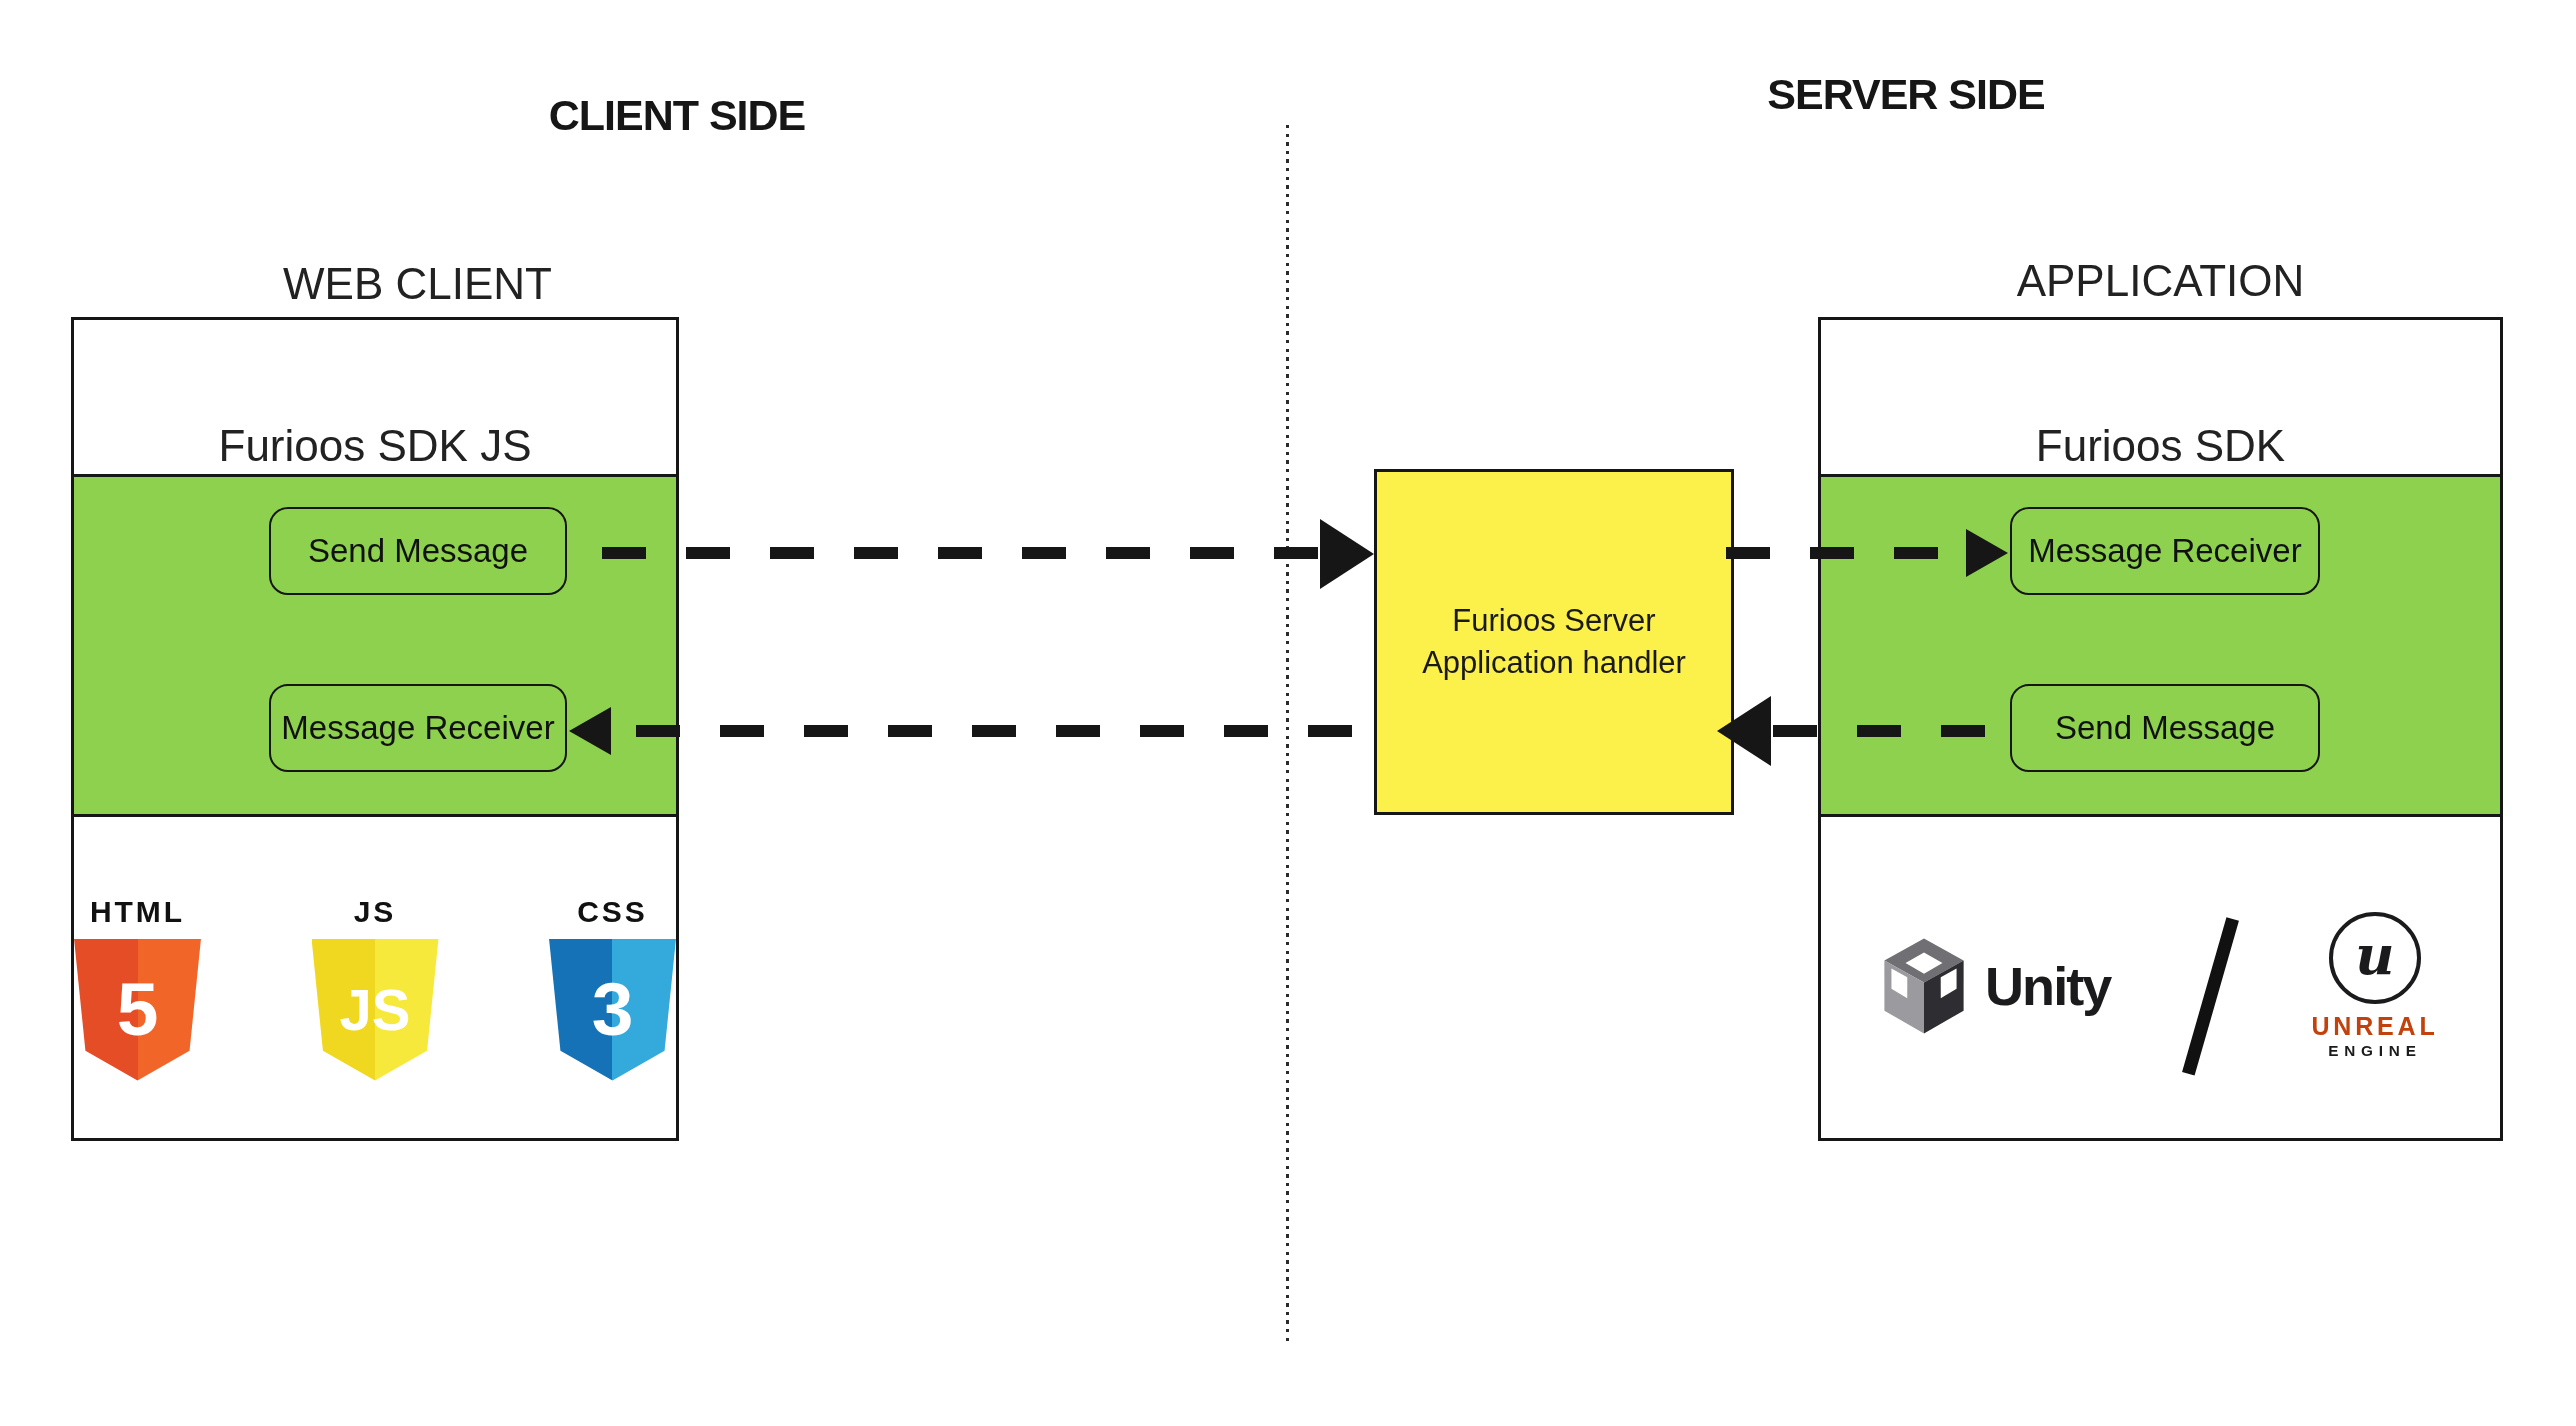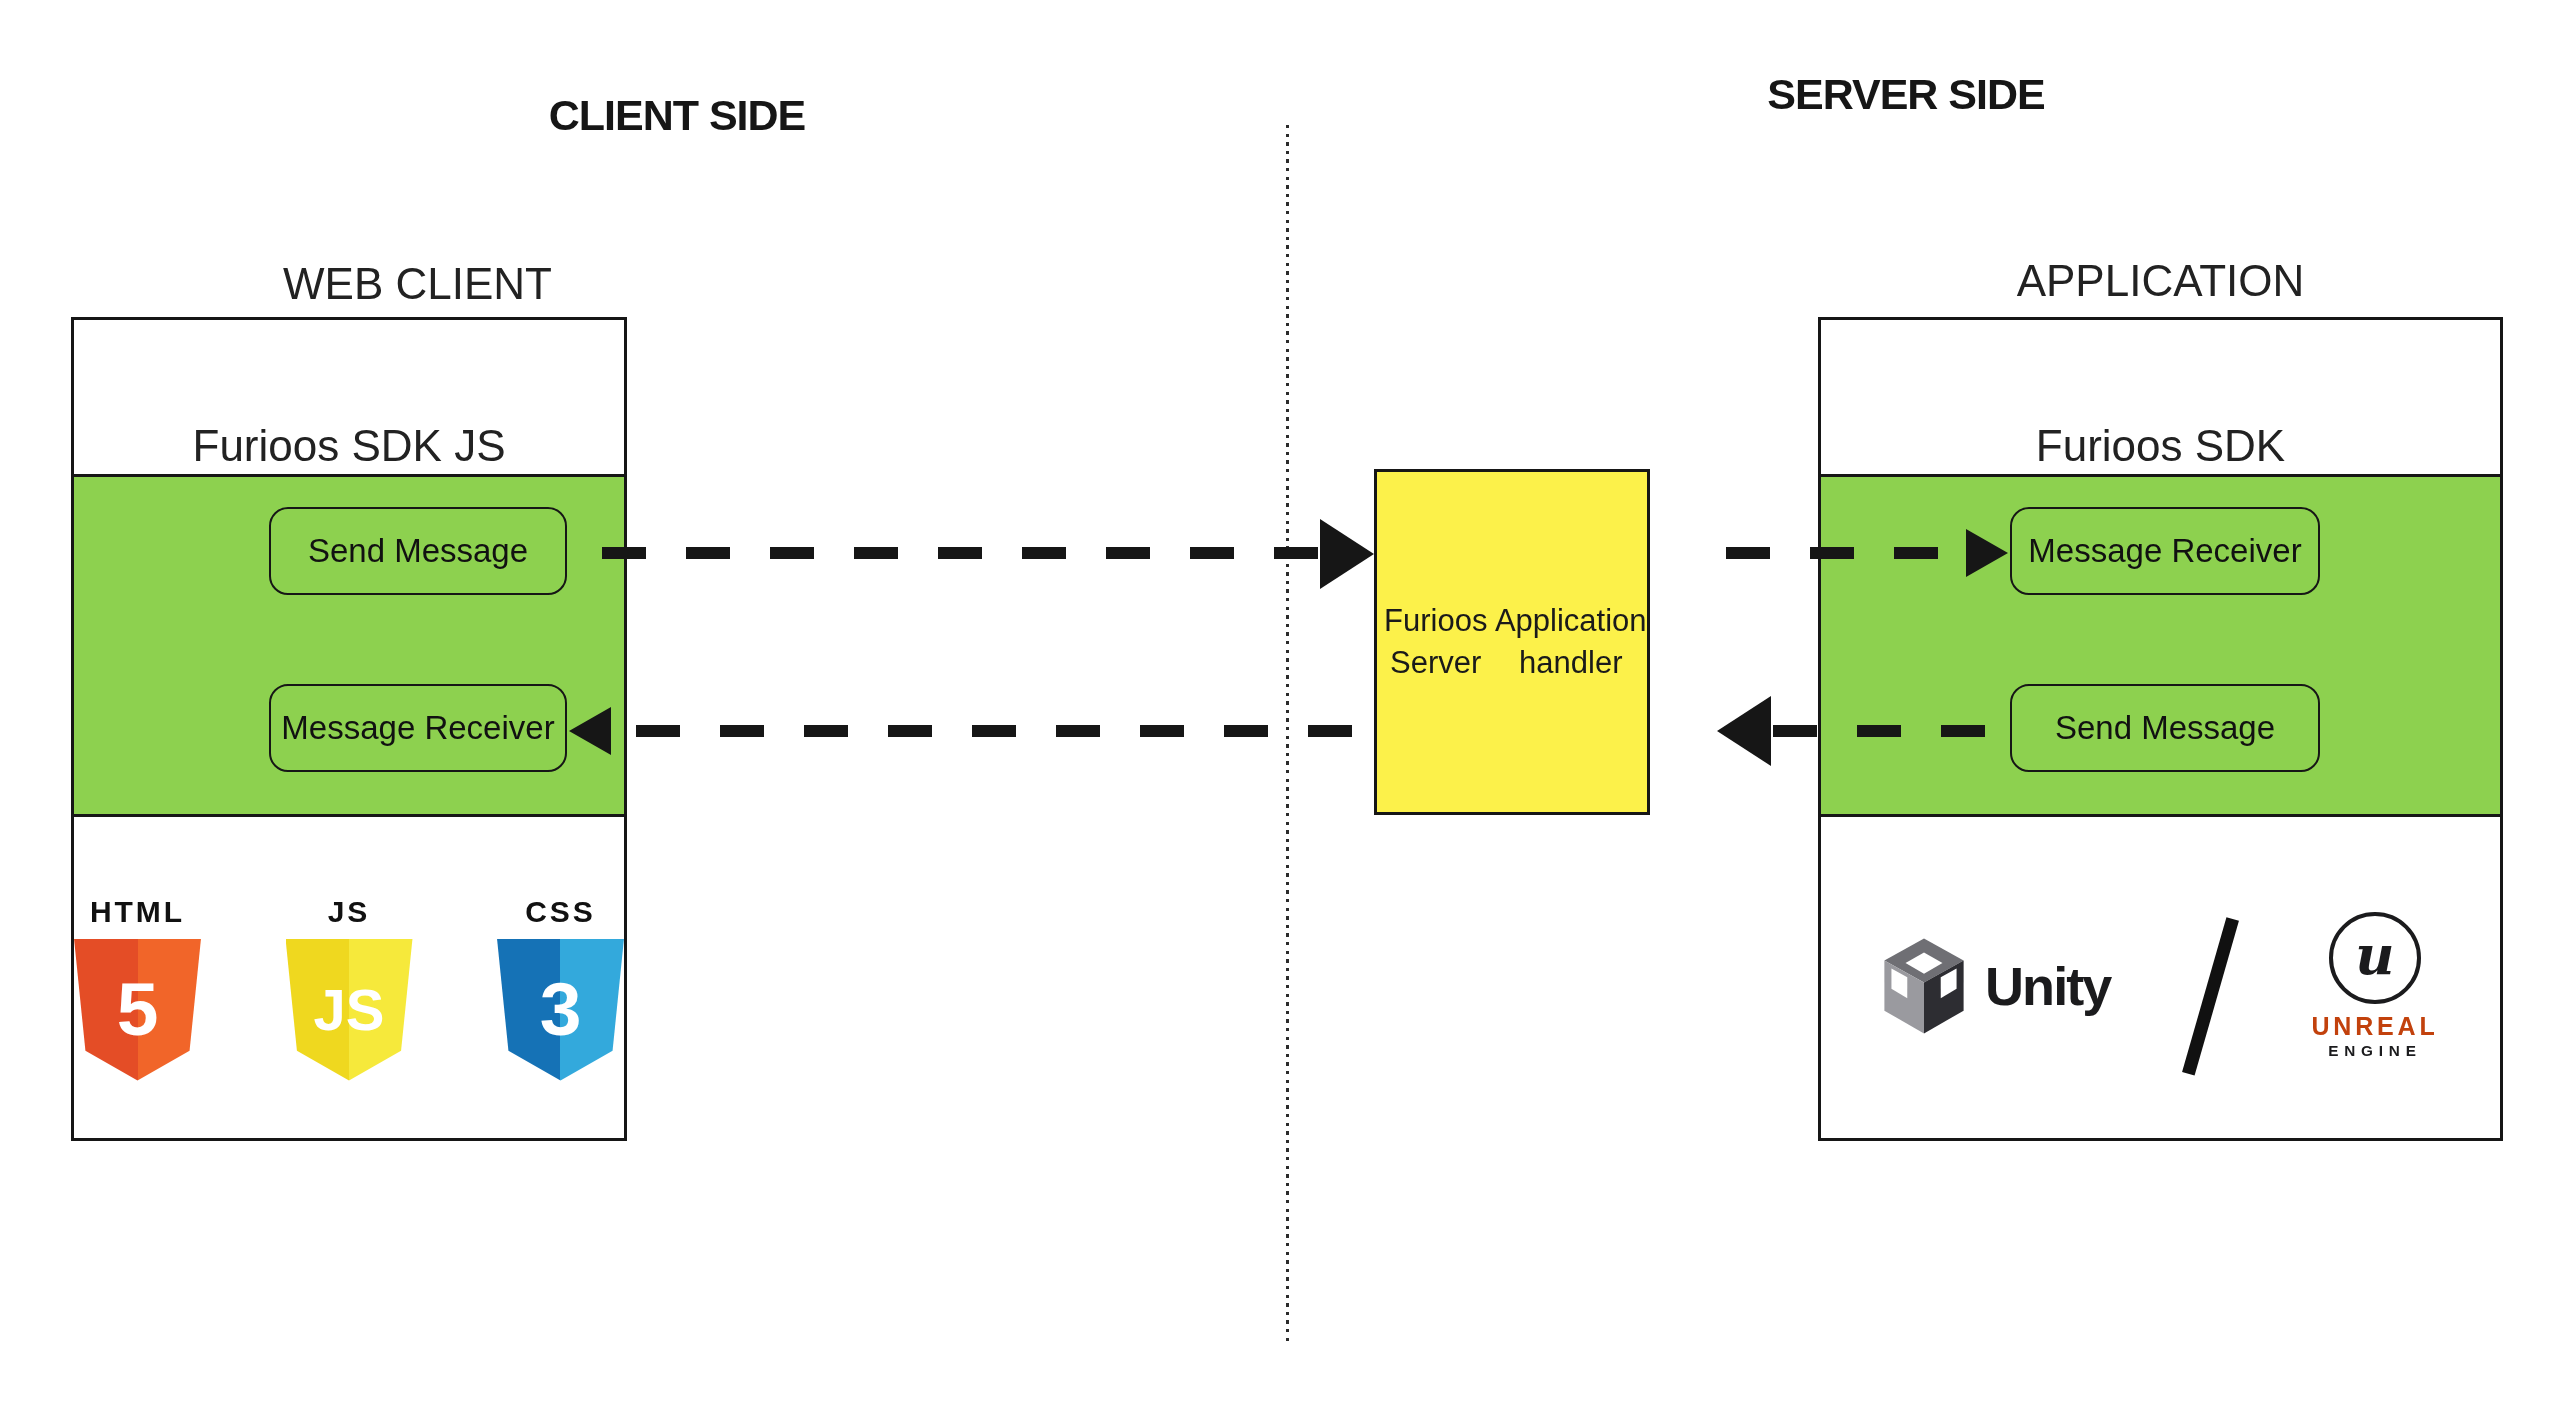--- a/index.html
+++ b/index.html
@@ -26,21 +26,21 @@
 
   
   .divider{position:absolute;left:1286px;top:125px;width:2.9px;height:1221px;
     background:repeating-linear-gradient(180deg,#2b2b2b 0 3.4px,transparent 3.4px 8.6px);}
 
   
   .box-label{position:absolute;text-align:center;font-size:44px;font-weight:500;line-height:54px;color:#222;}
   .web-client-label{left:71px;top:257px;width:693px;}
   .application-label{left:1818px;top:254px;width:685px;}
   .outer-box{position:absolute;background:#fff;border:3.8px solid var(--line);}
-  .client-box{left:71px;top:317px;width:556px;height:824px;}
+  .client-box{left:71px;top:317px;width:608px;height:824px;}
   .app-box{left:1818px;top:317px;width:685px;height:824px;}
 
   .sdk-label{position:absolute;top:101px;left:0;width:100%;text-align:center;font-size:44px;font-weight:500;color:#222;}
 
   .green-band{position:absolute;left:0;top:154px;width:100%;height:343px;background:var(--green);
     border-top:3.8px solid var(--line);border-bottom:3.8px solid var(--line);}
 
   .pill{position:absolute;width:298px;height:88px;border:2.9px solid var(--line);border-radius:19px;
     display:flex;align-items:center;justify-content:center;font-size:33px;color:#111;background:transparent;}
   .client-box .pill{left:195px;}
@@ -54,22 +54,22 @@
   .tech-caption{font-size:30px;font-weight:900;letter-spacing:2.9px;color:#111;}
   .shield{width:127px;height:142px;margin-top:9.6px;display:flex;align-items:center;justify-content:center;
     clip-path:polygon(0% 0%,100% 0%,91% 79%,50% 100%,9% 79%);}
   .shield span{color:#fff;font-weight:700;font-size:75px;line-height:1;}
   .shield-html{background:linear-gradient(90deg,var(--html-dark) 50%,var(--html-light) 50%);}
   .shield-js{background:linear-gradient(90deg,var(--js-dark) 50%,var(--js-light) 50%);}
   .shield-js span{font-size:58px;font-weight:800;}
   .shield-css{background:linear-gradient(90deg,var(--css-dark) 50%,var(--css-light) 50%);}
 
   
-  .handler-box{position:absolute;left:1374px;top:469px;width:276px;height:346px;background:var(--yellow);
-    border:3.8px solid var(--line);display:flex;flex-direction:row;align-items:center;justify-content:center;}
+  .handler-box{position:absolute;left:1374px;top:469px;width:360px;height:346px;background:var(--yellow);
+    border:3.8px solid var(--line);display:flex;flex-direction:column;align-items:center;justify-content:center;}
   .handler-box span{display:block;font-size:31px;line-height:42px;color:#1a1a1a;text-align:center;}
 
   
   .dash-line{position:absolute;height:11.5px;
     background:repeating-linear-gradient(90deg,var(--line) 0 44px,transparent 44px 84px);}
   .head{position:absolute;width:0;height:0;}
   .head-right-big{border-top:35px solid transparent;border-bottom:35px solid transparent;border-left:54px solid var(--line);}
   .head-right-small{border-top:24px solid transparent;border-bottom:24px solid transparent;border-left:42px solid var(--line);}
   .head-left-big{border-top:35px solid transparent;border-bottom:35px solid transparent;border-right:54px solid var(--line);}
   .head-left-small{border-top:24px solid transparent;border-bottom:24px solid transparent;border-right:42px solid var(--line);}

